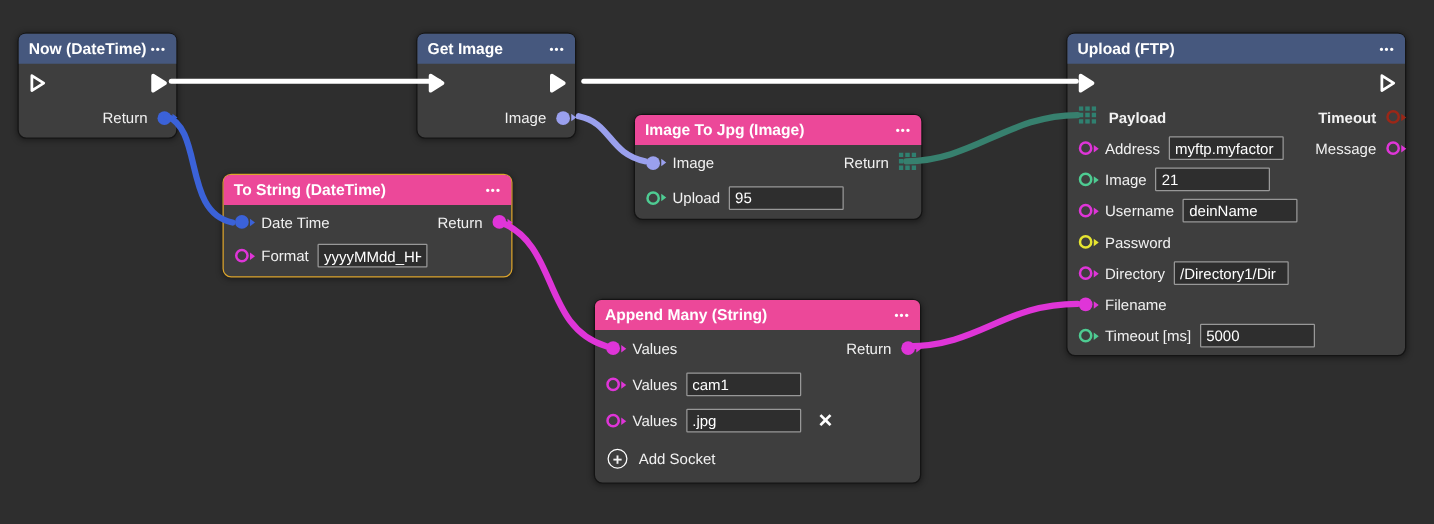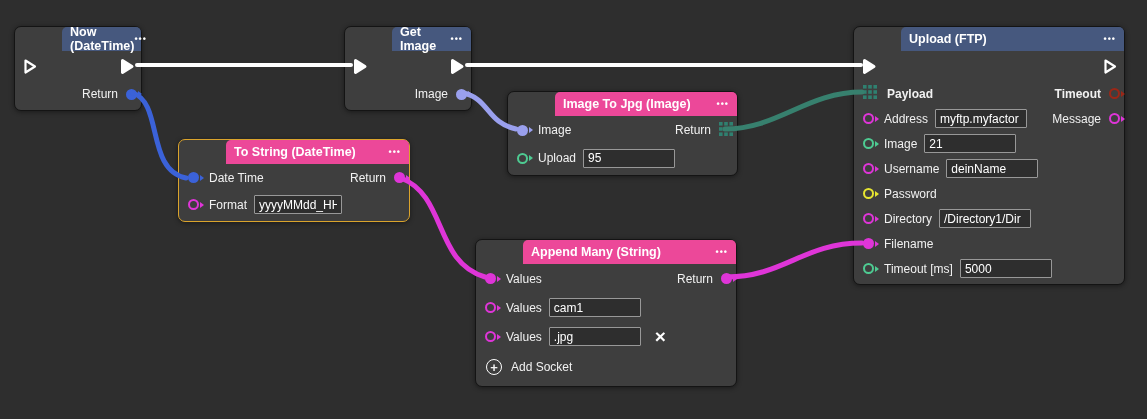--- a/index.html
+++ b/index.html
@@ -22,21 +22,20 @@
     font-size:12px;
   }
   .node.selected{border-color:#dba42c;}
   .node-header{
     height:24px;
     display:flex;align-items:center;justify-content:space-between;
     padding:0 8px;
     font-weight:bold;font-size:12.5px;
     border-radius:5px 5px 0 0;
     color:#ffffff;
-    margin-left:47px;
   }
   .hdr-blue{background:#46587e;}
   .hdr-green{background:#ec4899;}
   .menu-dots{font-size:9px;letter-spacing:1px;font-weight:bold;cursor:pointer;line-height:1;}
 
   .node-body{padding:0 0 3px 2px;}
 
   .row{display:flex;align-items:center;height:26px;}
   .exec-row{height:30px;justify-content:space-between;padding:0 6px;}
   .right{margin-left:auto;display:flex;align-items:center;}
@@ -113,21 +112,21 @@
             </svg>
         </span>
       </div>
       <div class="row out" style="justify-content:flex-end;">
         <span class="lbl">Return</span>
         <span class="sock fill c-datetime"></span>
       </div>
     </div>
   </div>
 
-  <div class="node" style="left:344px;top:26px;width:126px;">
+  <div class="node" style="left:333px;top:26px;width:126px;">
     <div class="node-header hdr-blue">
       <span>Get Image</span>
       <span class="menu-dots">•••</span>
     </div>
     <div class="node-body">
       <div class="row exec-row">
         <span class="exec-pin">
           <svg width="15" height="17" viewBox="0 0 15 17">
               <path d="M2.5,2.5 L12,8.5 L2.5,14.5 Z" fill="#fff" stroke="#fff" stroke-width="3" stroke-linejoin="round"></path>
             </svg>

